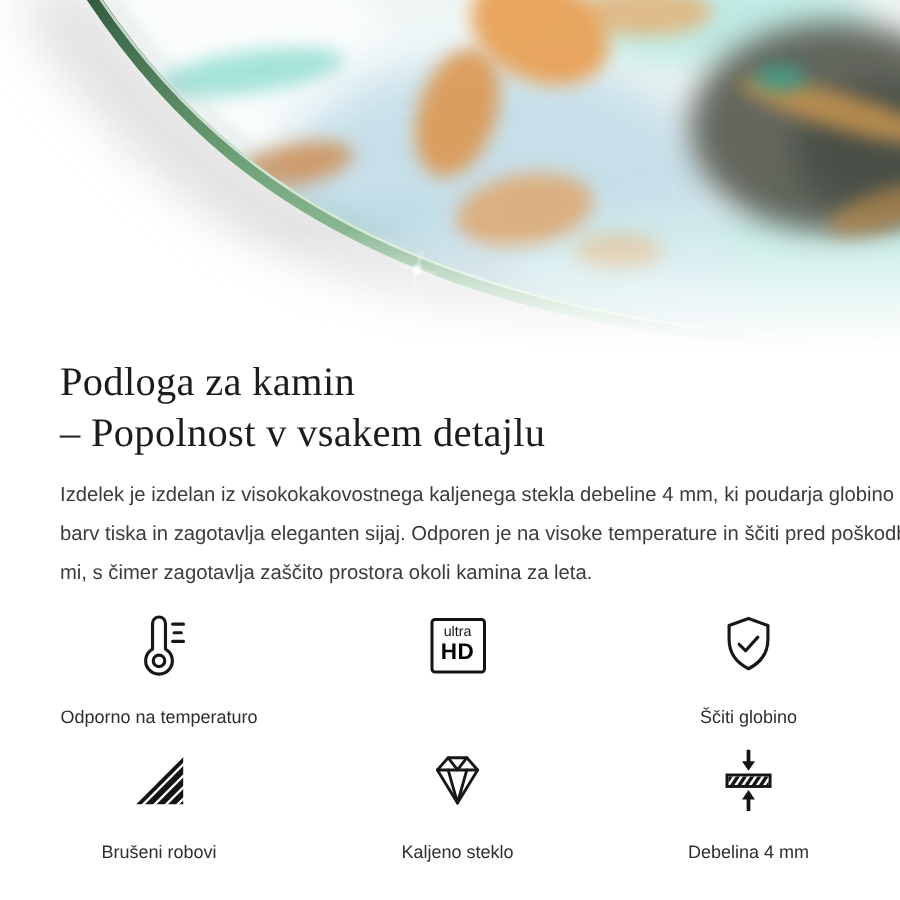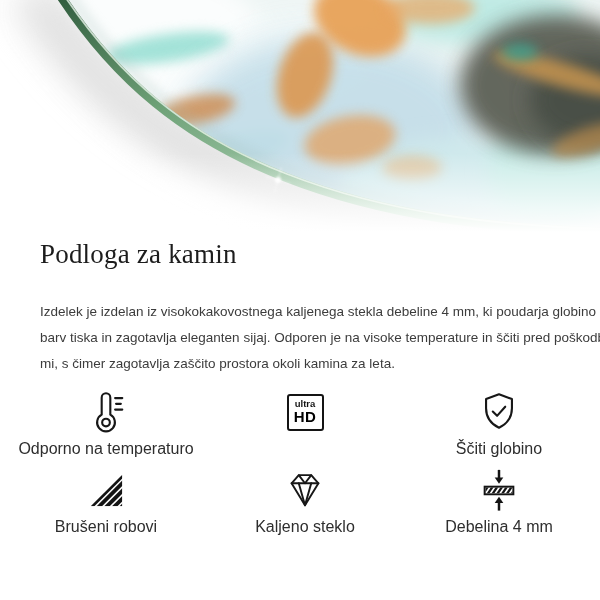--- a/index.html
+++ b/index.html
@@ -24,21 +24,21 @@
     line-height: 34px;
     letter-spacing: 0.2px;
     color: #1c1c1c;
     margin: 5px 0 0 0;
   }
   h1.title span { display: block; }
   p.desc {
     font-size: 13.5px;
     line-height: 26px;
     color: #3c3c3c;
-    margin: 28px 0 0 0;
+    margin: 12px 0 0 0;
   }
   p.desc span { display: block; white-space: nowrap; }
 
   
   .features {
     margin-top: 13px;
     display: grid;
     grid-template-columns: 212px 186px 202px;
     row-gap: 12px;
   }
@@ -47,35 +47,35 @@
     flex-direction: column;
     align-items: center;
   }
   .feature .icon-box {
     height: 44px;
     display: flex;
     align-items: center;
     justify-content: center;
   }
   .feature .flabel {
-    margin-top: 7px;
-    font-size: 16px;
+    margin-top: 19px;
+    font-size: 12px;
     color: #2e2e2e;
     line-height: 15px;
   }
   
   .uhd {
     width: 37px; height: 37px;
     border: 2.5px solid #141414;
     border-radius: 3px;
     display: flex; flex-direction: column;
     align-items: center; justify-content: center;
     box-sizing: border-box;
   }
-  .uhd .u-top   { font-size: 9.5px;  font-weight: 700; line-height: 10px; color: #141414; }
+  .uhd .u-top   { font-size: 9.5px;  font-weight: 400; line-height: 10px; color: #141414; }
   .uhd .u-bot   { font-size: 15px; font-weight: 700; line-height: 16px; color: #000000; letter-spacing: 0.3px; }
   svg.icon { stroke: #171717; }
 </style>
 </head>
 <body>
 
 <div class="page">
 
   <div class="hero">
     <svg width="600" height="232" viewBox="0 0 600 232">
@@ -156,20 +156,21 @@
       <g transform="translate(240,157) rotate(-30) scale(0.4)">
         <path d="M-30,0 H30" stroke="#ffffff" stroke-width="2.4" filter="url(#b1)" opacity="0.8"></path>
         <path d="M0,-12 V12" stroke="#ffffff" stroke-width="2.2" filter="url(#b1)" opacity="0.8"></path>
       </g>
     </svg>
   </div>
 
   <div class="content">
     <h1 class="title">
       <span>Podloga za kamin</span>
+      <span>– Popolnost v vsakem detajlu</span>
     </h1>
     <p class="desc">
       <span>Izdelek je izdelan iz visokokakovostnega kaljenega stekla debeline 4 mm, ki poudarja globino</span>
       <span>barv tiska in zagotavlja eleganten sijaj. Odporen je na visoke temperature in ščiti pred poškodba-</span>
       <span>mi, s čimer zagotavlja zaščito prostora okoli kamina za leta.</span>
     </p>
 
     <div class="features" style="margin-left:-40px; margin-right:-40px;">
 
       <div class="feature">

